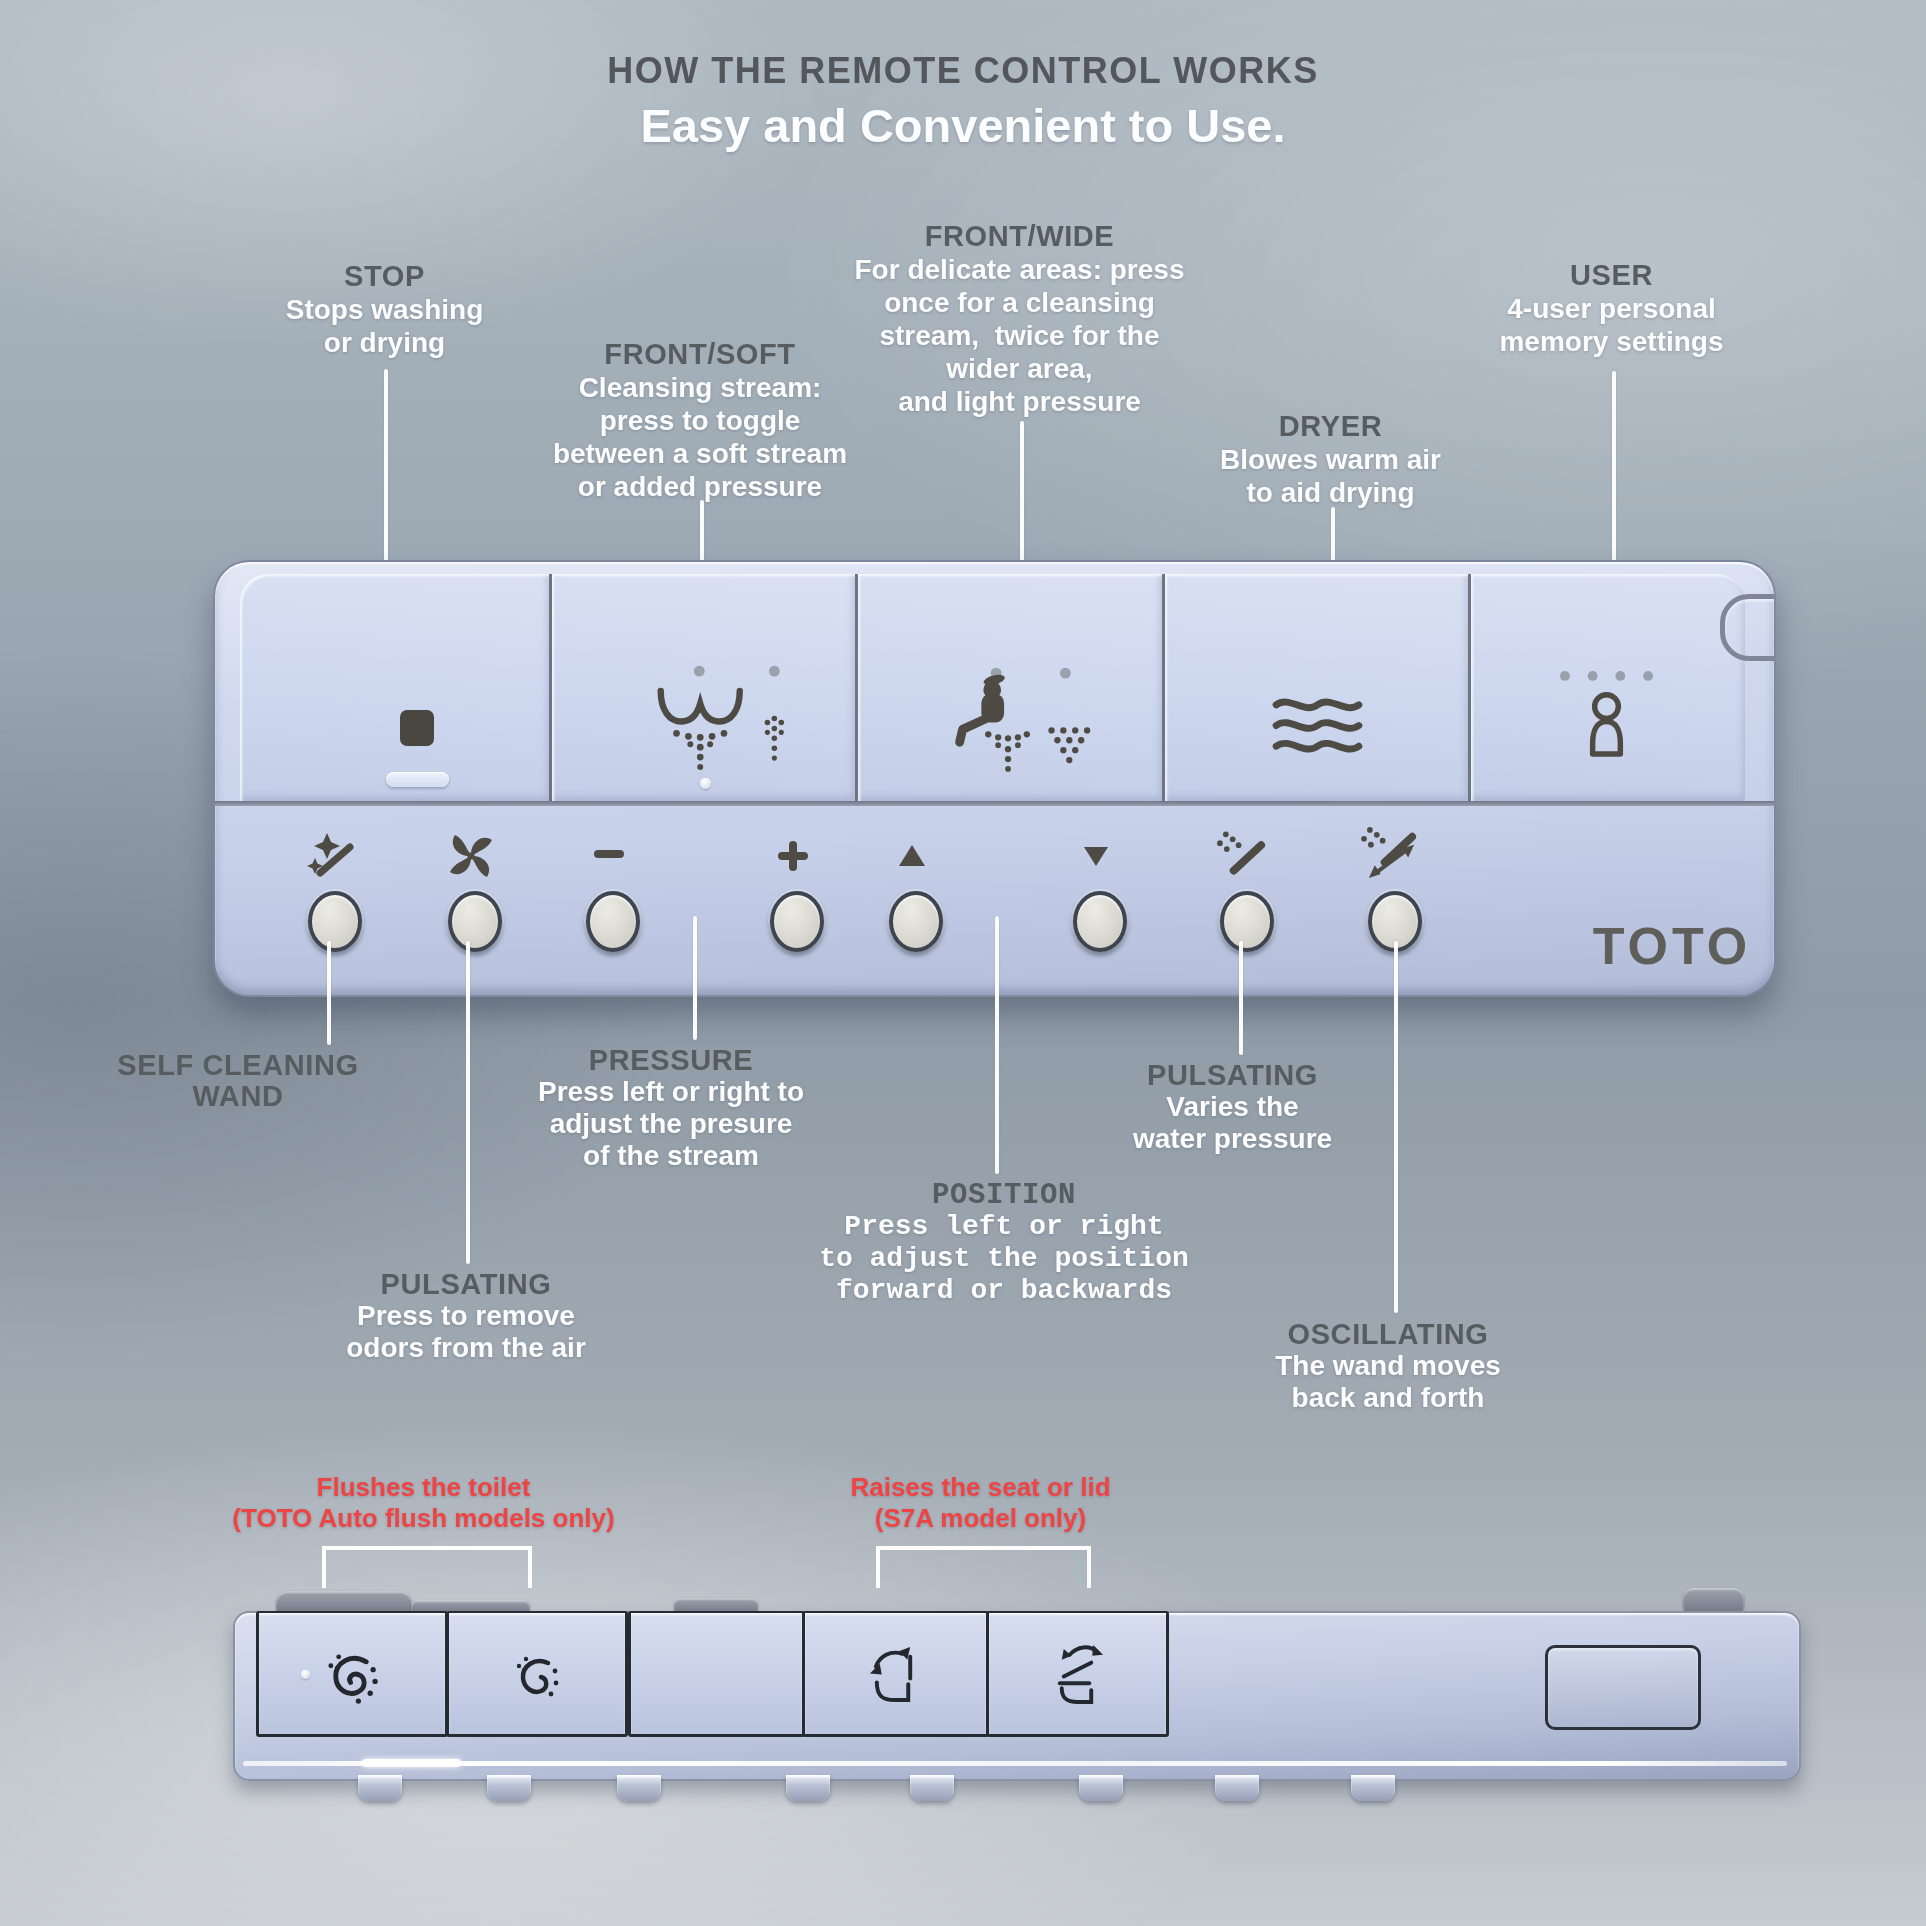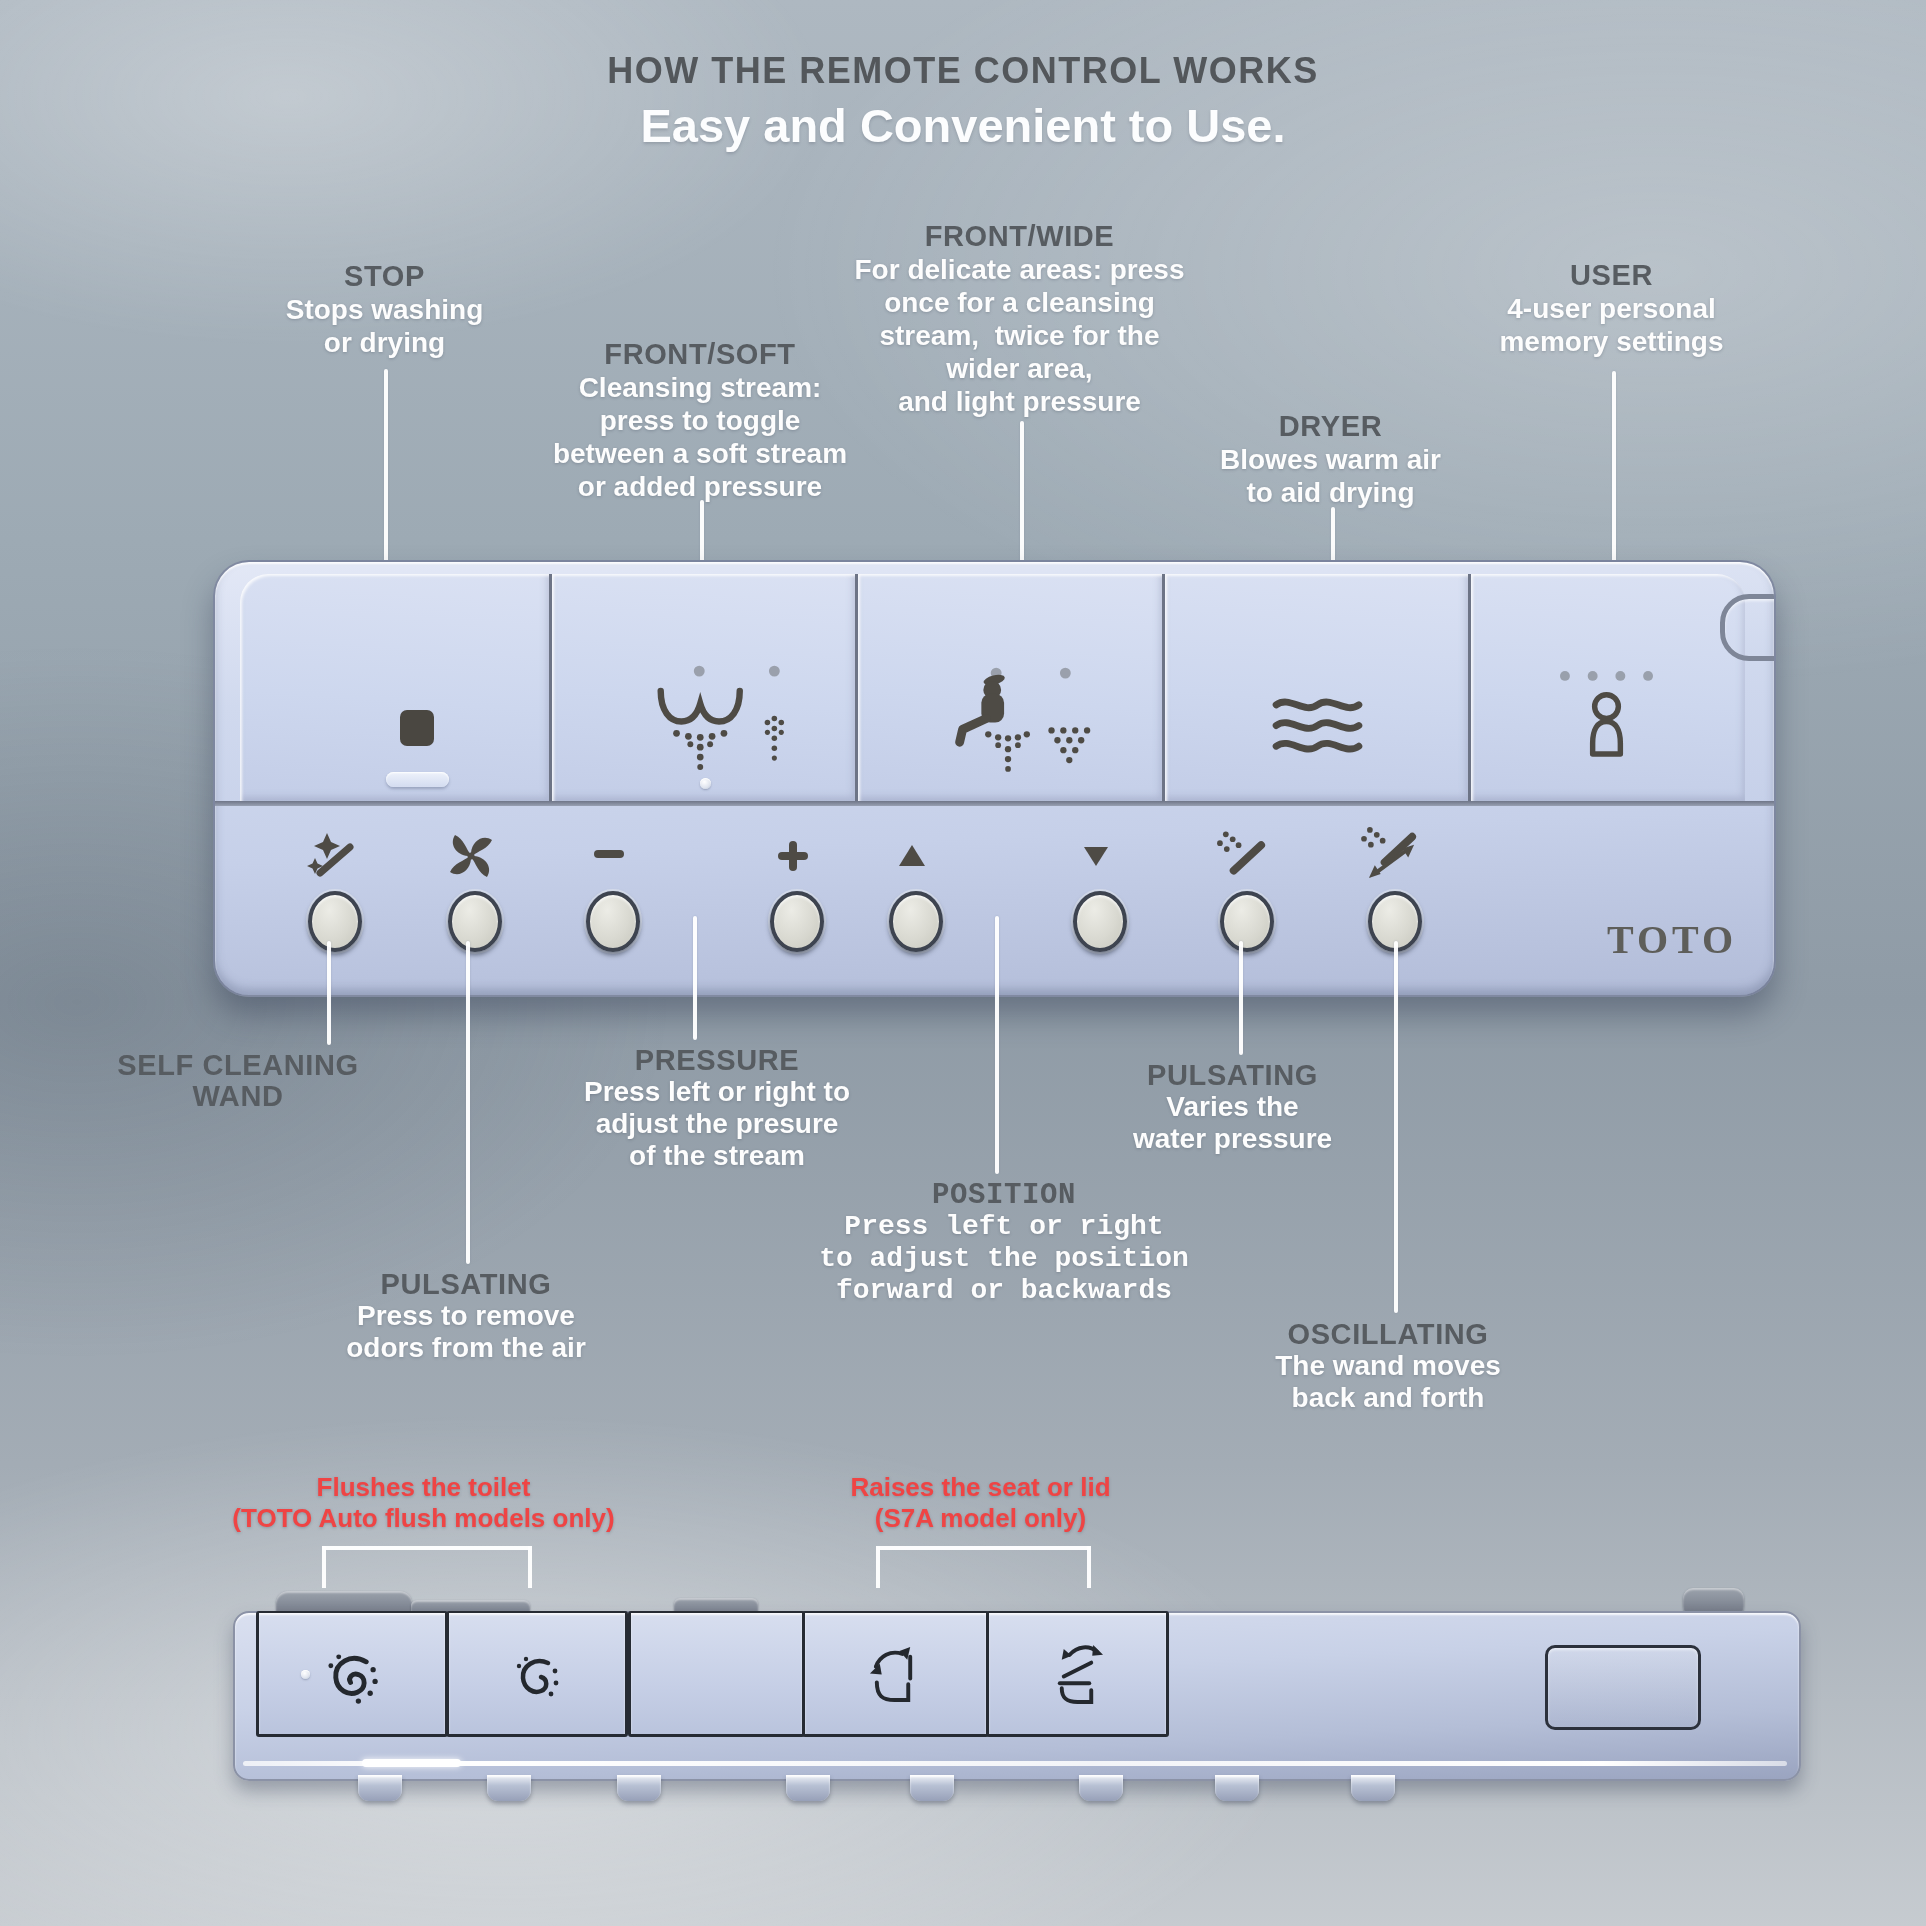--- a/index.html
+++ b/index.html
@@ -52,21 +52,21 @@
   }
   .pill{
     position:absolute;width:63px;height:15px;border-radius:8px;
     background:linear-gradient(180deg,#eef2fb,#d3dcf0);
     box-shadow:inset 0 1px 2px #fff, 0 2px 3px rgba(100,110,140,.45);
   }
   .hook{
     position:absolute;left:1505px;top:32px;width:99px;height:57px;border-radius:29px;
     border:5px solid #7e8698;box-shadow:inset 0 2px 3px rgba(255,255,255,.6);
   }
-  .toto{font-family:Liberation Serif, serif;font-weight:700;font-size:40px;letter-spacing:4px;color:#5e5e5a;}
+  .toto{font-family:Liberation Sans, sans-serif;font-weight:700;font-size:52px;letter-spacing:4px;color:#5e5e5a;}
   .led-dot{position:absolute;width:11px;height:11px;border-radius:50%;
     background:radial-gradient(circle at 40% 35%, #ffffff, #dfe4ee 60%, #b9c1d2);
     box-shadow:0 1px 2px rgba(120,130,155,.6), inset 0 1px 1px #fff;}
 
   
   .remote-edge{left:233px;top:1584px;width:1564px;height:243px;}
   .edge-body{
     position:absolute;left:0;top:27px;width:1564px;height:166px;border-radius:16px;
     background:linear-gradient(177deg,#dae0f0 0%,#c8d1e7 40%,#b4bed7 72%,#9aa4c0 100%);
     border:2px solid #8b92a6;
@@ -308,21 +308,21 @@
 
 <div class="abs ctr callout tight" style="left:40px;top:1050px;width:396px;">
   <div class="hd pre">SELF CLEANING
 WAND</div>
 </div>
 <div class="abs ctr callout tight" style="left:268px;top:1269px;width:396px;">
   <div class="hd pre">PULSATING</div>
   <div class="bd pre">Press to remove
 odors from the air</div>
 </div>
-<div class="abs ctr callout tight" style="left:519px;top:1045px;width:396px;">
+<div class="abs ctr callout tight" style="left:473px;top:1045px;width:396px;">
   <div class="hd pre">PRESSURE</div>
   <div class="bd pre">Press left or right to
 adjust the presure
 of the stream</div>
 </div>
 <div class="abs ctr callout tight" style="left:806px;top:1180px;width:396px;font-family:Liberation Mono, monospace;">
   <div class="hd pre">POSITION</div>
   <div class="bd pre">Press left or right
 to adjust the position
 forward or backwards</div>

